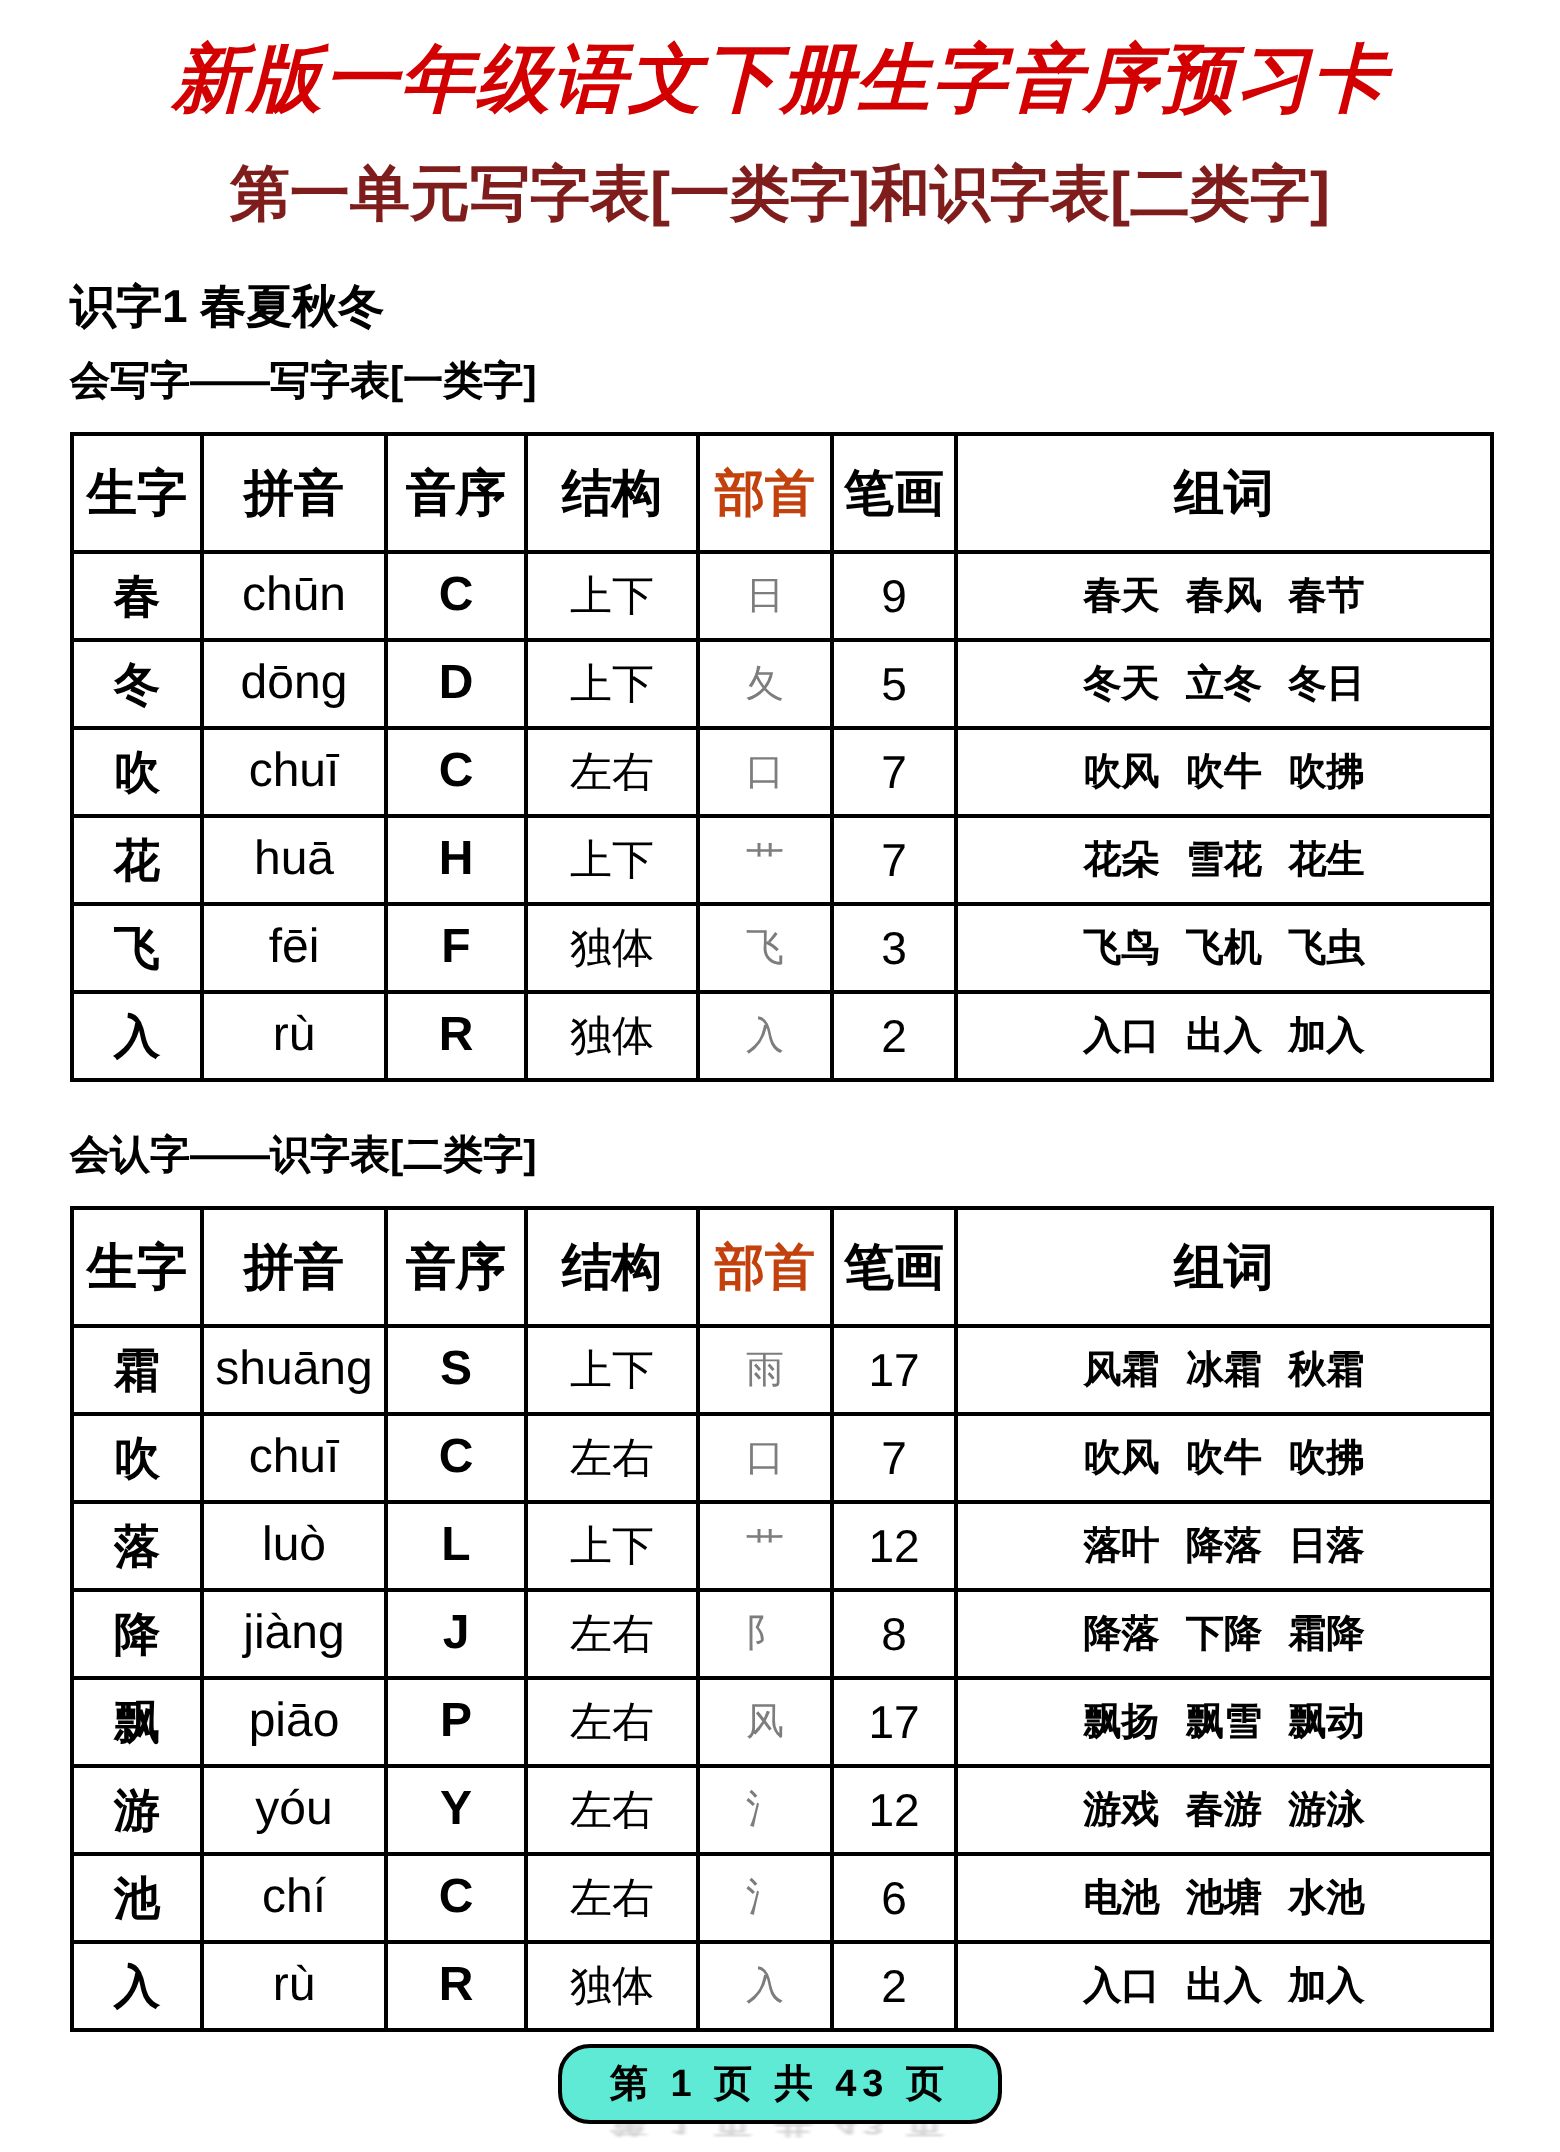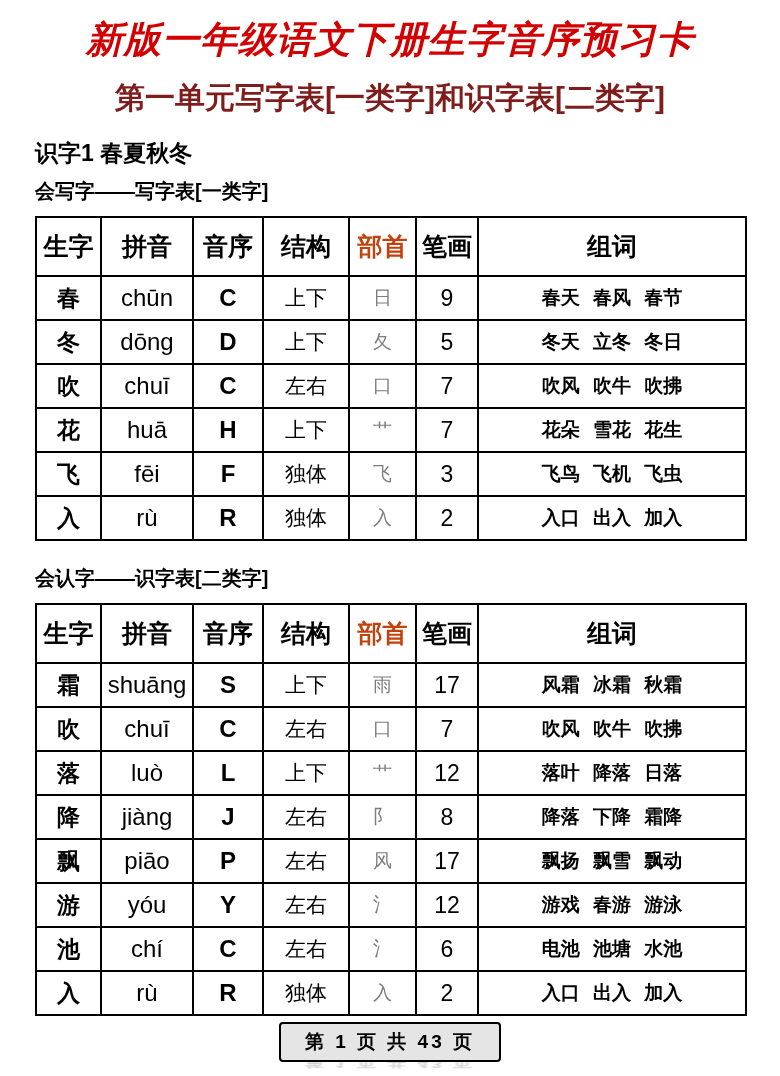--- a/index.html
+++ b/index.html
@@ -43,24 +43,24 @@
   td.c-pinyin { font-size:24px; font-family:"Liberation Sans",sans-serif; }
   td.c-initial{ font-size:24px; font-weight:bold; }
   td.c-struct { font-size:21px; font-weight:normal; font-family:"DejaVu Serif","Liberation Serif",serif; }
   td.c-radical{ font-size:19px; color:#7d7d7d; font-weight:normal; font-family:"DejaVu Serif","Liberation Serif",serif; }
   td.c-stroke { font-size:23px; }
   td.c-words  { font-size:19px; font-weight:bold; white-space:pre; font-family:"DejaVu Serif","Liberation Serif",serif; }
 
   .footer-wrap { position:absolute; left:0; bottom:18px; width:780px; text-align:center; }
   .page-pill {
     display:inline-block;
-    border:2.5px solid #000; border-radius:4px;
+    border:2.5px solid #000; border-radius:16px;
     padding:5px 24px;
     font-size:19px; font-weight:bold; letter-spacing:3px;
-    background:#e5e5e5;
+    background:#5eead4;
   }
   .page-pill-reflection {
     display:block; margin:-4px auto 0 auto; width:240px;
     font-size:19px; font-weight:bold; letter-spacing:3px;
     transform:scaleY(-0.55);
     color:#000; opacity:0.18; filter:blur(1px);
     height:16px; overflow:hidden;
   }
 </style>
 </head>

